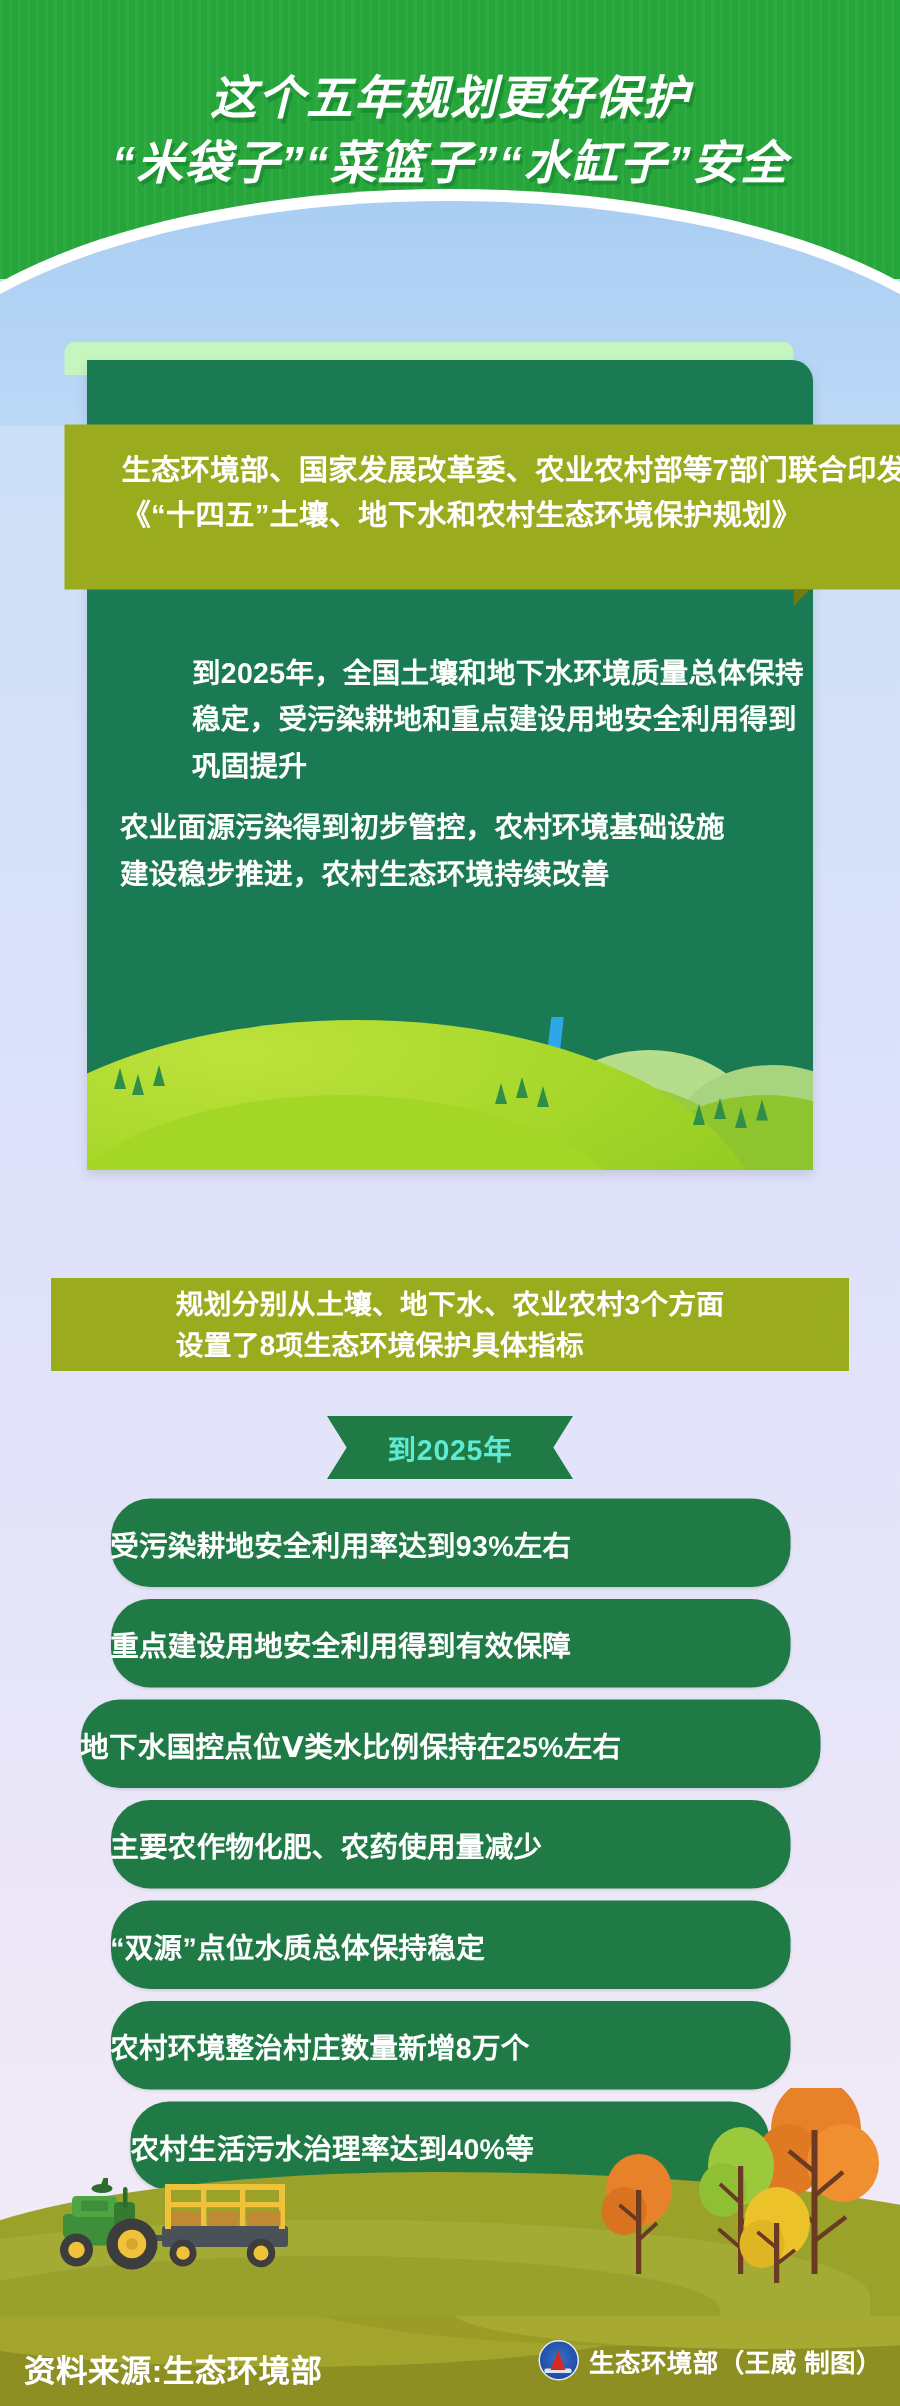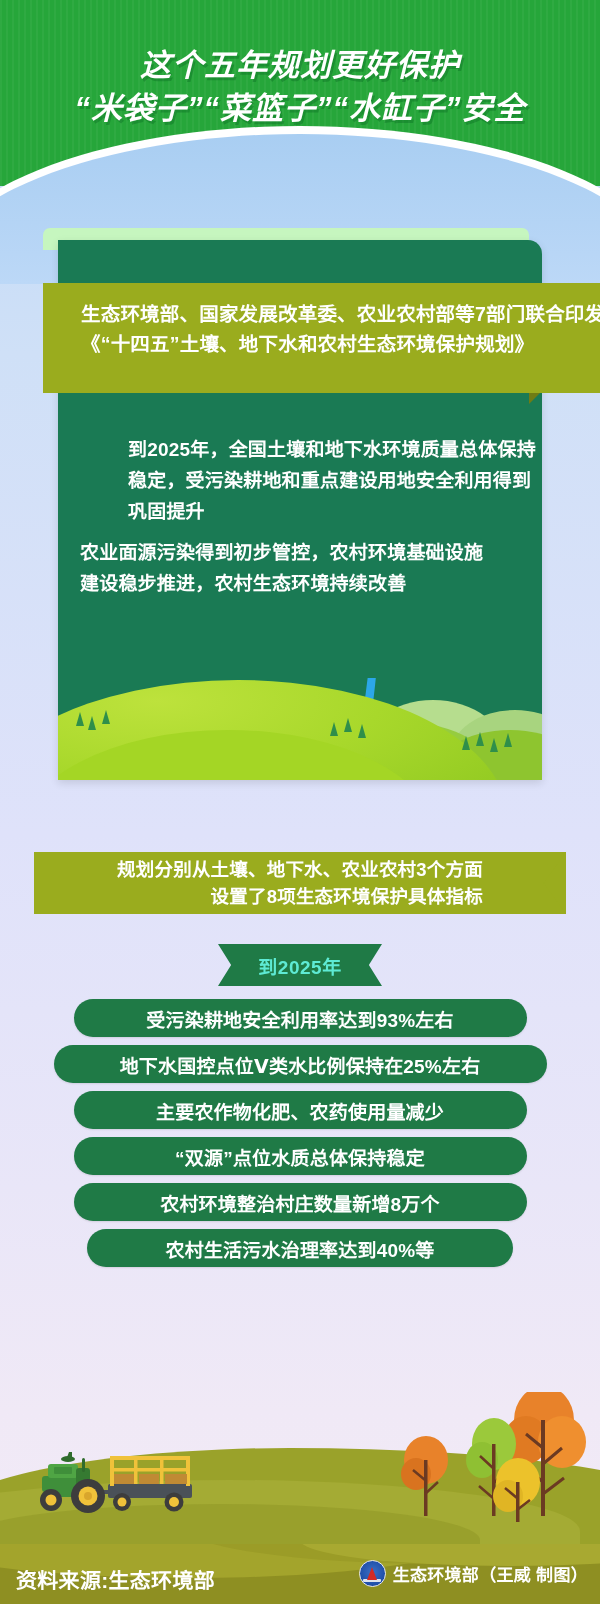--- a/index.html
+++ b/index.html
@@ -107,39 +107,39 @@
     clip-path:polygon(0 0,100% 0,100% 100%,0 100%,4.2% 50%);
     display:flex;align-items:center;justify-content:center;
   }
   .ribbon-r{
     position:absolute;left:34px;top:852px;width:532px;height:62px;
     background:#9aac1e;
     clip-path:polygon(0 0,100% 0,95.8% 50%,100% 100%,0 100%);
   }
   .ribbon-txt{
     position:absolute;left:34px;top:852px;width:532px;height:62px;
-    display:flex;align-items:center;justify-content:center;text-align:right;
+    display:flex;align-items:center;justify-content:center;text-align:left;
     color:#ffffff;font-size:18.5px;line-height:27px;font-weight:bold;letter-spacing:.2px;
   }
 
   
   .yeartag{
     position:absolute;left:218px;top:944px;width:164px;height:42px;
     background:#1f7a46;
     clip-path:polygon(0 0,100% 0,92% 50%,100% 100%,0 100%,8% 50%);
     display:flex;align-items:center;justify-content:center;
   }
   .yeartag span{color:#5eead4;font-size:19px;font-weight:bold;letter-spacing:.5px;}
 
   
   .pills{position:absolute;left:0;top:999px;width:600px;}
   .pill{
     margin:0 auto 8px auto;
     background:#1f7a46;border-radius:26px;
-    height:38px;display:flex;align-items:center;justify-content:center;
+    height:59px;display:flex;align-items:center;
     color:#ffffff;font-size:19px;font-weight:bold;letter-spacing:.2px;
     box-shadow:0 1px 2px rgba(0,0,0,.10);
   }
 
   
   .footer-scene{
     position:absolute;left:0;top:1392px;width:600px;height:152px;overflow:hidden;
   }
   .field{
     position:absolute;left:-60px;bottom:0;width:760px;height:96px;
@@ -235,20 +235,23 @@
   <div class="ribbon-txt" style="white-space:pre-line;">规划分别从土壤、地下水、农业农村3个方面
 设置了8项生态环境保护具体指标</div>
 
   <div class="yeartag">
     <span>到2025年</span>
   </div>
 
   <div class="pills" id="pill-list">
       <div class="pill" style="width: 453px; background: rgb(31, 122, 70);">
         <span>受污染耕地安全利用率达到93%左右</span>
+      </div>
+      <div class="pill" style="width: 453px; background: rgb(31, 122, 70);">
+        <span>重点建设用地安全利用得到有效保障</span>
       </div>
       <div class="pill" style="width: 493px; background: rgb(31, 122, 70);">
         <span>地下水国控点位Ⅴ类水比例保持在25%左右</span>
       </div>
       <div class="pill" style="width: 453px; background: rgb(31, 122, 70);">
         <span>主要农作物化肥、农药使用量减少</span>
       </div>
       <div class="pill" style="width: 453px; background: rgb(31, 122, 70);">
         <span>“双源”点位水质总体保持稳定</span>
       </div>

